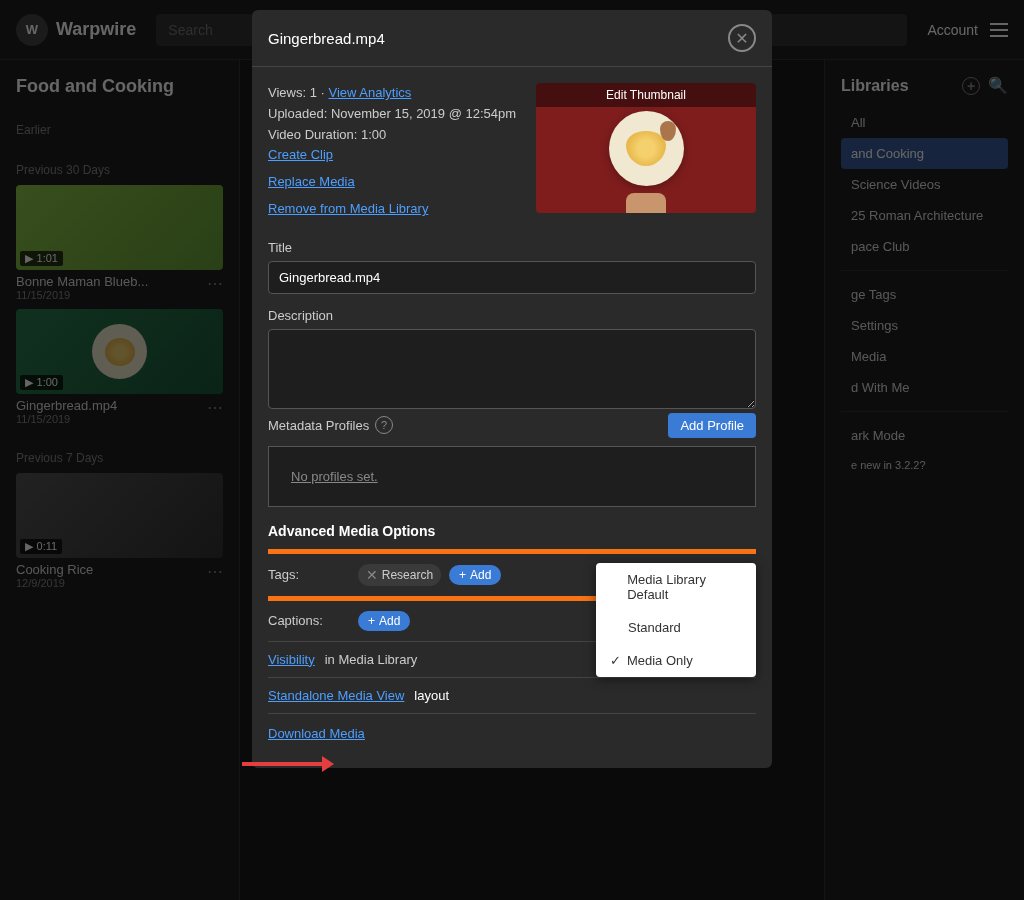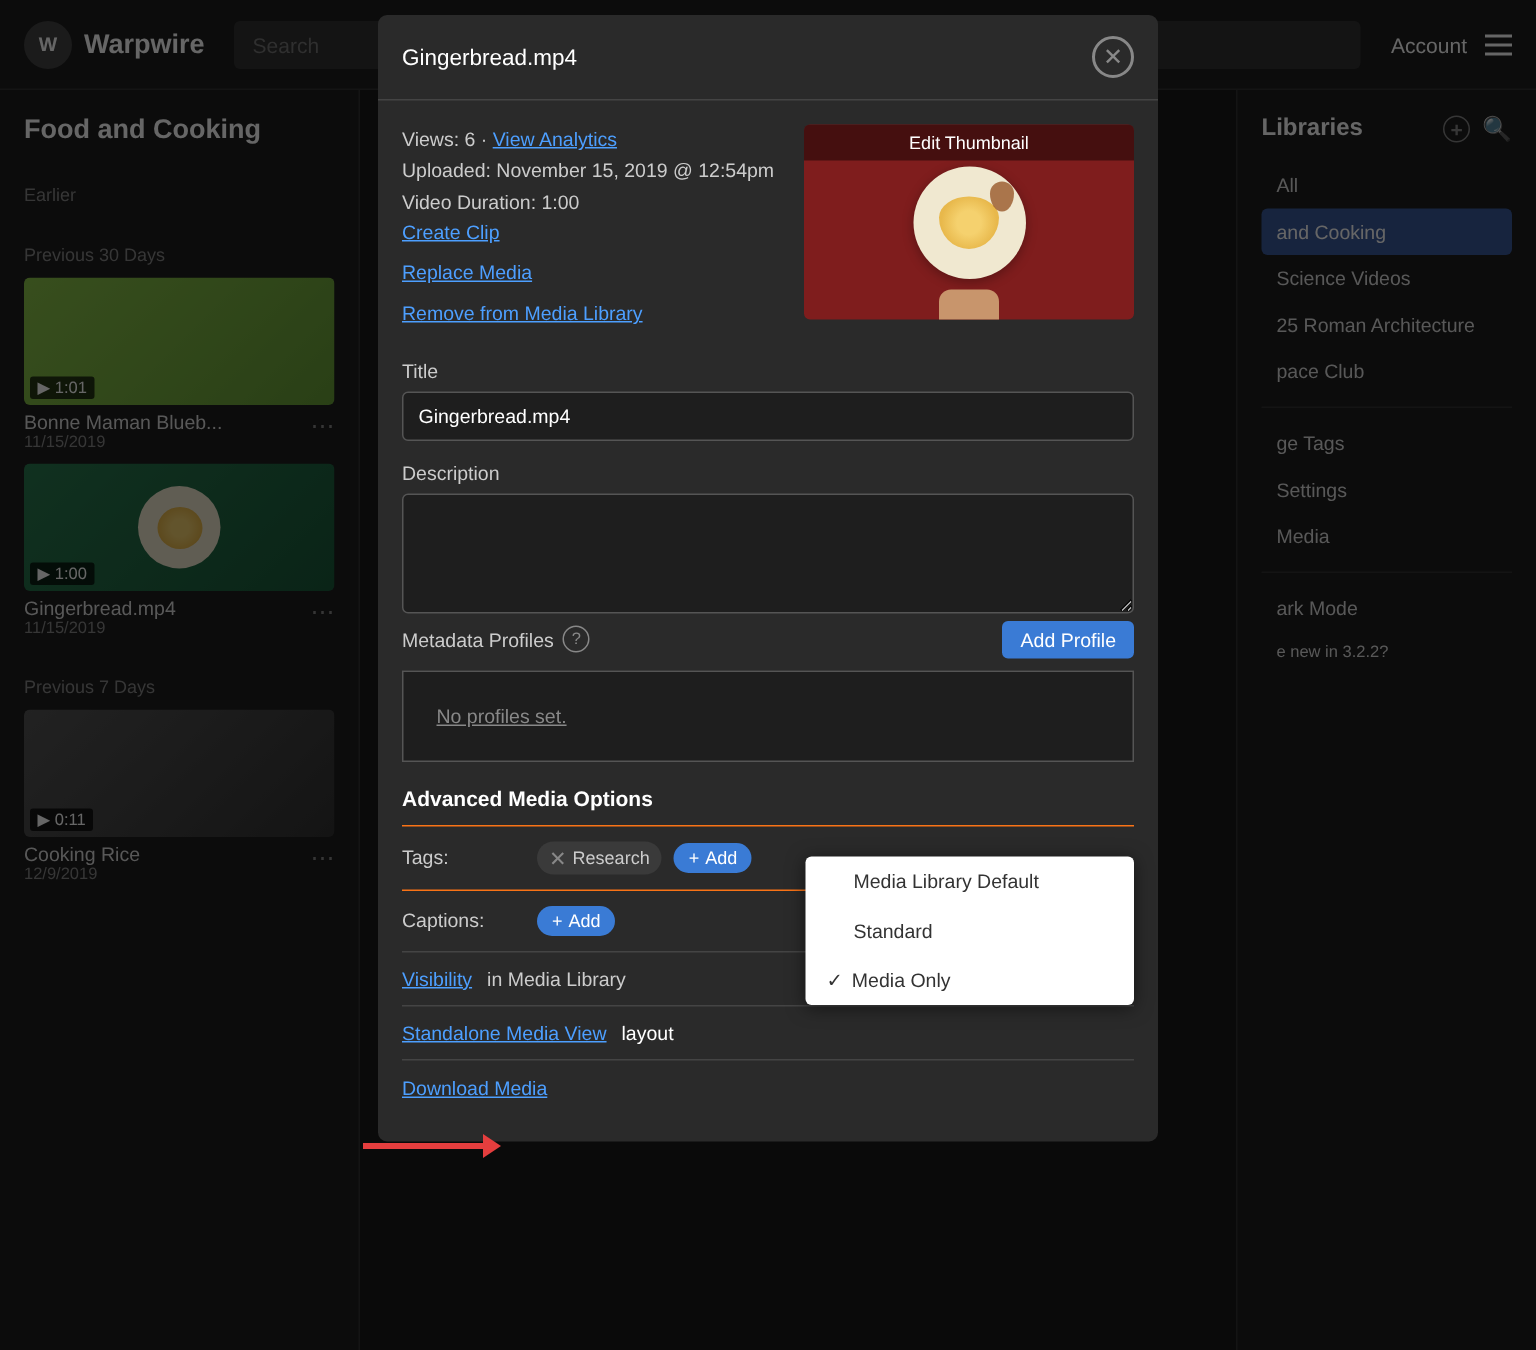--- a/index.html
+++ b/index.html
@@ -73,21 +73,21 @@
     .form-label { font-size: 13px; color: #ccc; margin-bottom: 6px; margin-top: 14px; font-weight: 500; }
     .form-input { width: 100%; background: #1e1e1e; border: 1px solid #555; border-radius: 4px; padding: 8px 10px; color: #fff; font-size: 13px; }
     .form-textarea { width: 100%; background: #1e1e1e; border: 1px solid #555; border-radius: 4px; padding: 8px 10px; color: #fff; font-size: 13px; height: 80px; resize: vertical; }
     .profiles-box { background: #1e1e1e; border: 1px solid #555; border-radius: 0; padding: 22px; font-size: 13px; color: #888; text-decoration: underline; }
 
     .metadata-row { display: flex; justify-content: space-between; align-items: center; margin-bottom: 8px; }
     .add-profile-btn { background: #3a7bd5; color: #fff; border: none; border-radius: 4px; padding: 5px 12px; font-size: 13px; cursor: pointer; }
 
     .advanced-section { margin-top: 16px; }
     .adv-title { font-size: 14px; color: #fff; font-weight: 600; margin-bottom: 10px; }
-    .adv-row { display: flex; align-items: center; padding: 10px 0; border-top: 1px solid #f97316; gap: 10px; }
+    .adv-row { display: flex; align-items: center; padding: 10px 0; border-top: 5px solid #f97316; gap: 10px; }
     .adv-label { font-size: 13px; color: #ccc; width: 80px; flex-shrink: 0; }
     .tags-area { display: flex; gap: 8px; align-items: center; flex-wrap: wrap; }
     .tag-chip { display: flex; align-items: center; gap: 4px; background: #3a3a3a; border-radius: 12px; padding: 3px 8px; font-size: 12px; color: #ccc; }
     .tag-remove { color: #888; cursor: pointer; font-size: 14px; }
     .tag-add-btn { background: #3a7bd5; color: #fff; border: none; border-radius: 12px; padding: 3px 10px; font-size: 12px; cursor: pointer; display: flex; align-items: center; gap: 4px; }
     .captions-add-btn { background: #3a7bd5; color: #fff; border: none; border-radius: 12px; padding: 3px 10px; font-size: 12px; cursor: pointer; display: flex; align-items: center; gap: 4px; }
 
     .visibility-row { display: flex; align-items: flex-end; padding: 10px 0; border-top: 1px solid #444; gap: 10px; }
     .visibility-label-underline { color: #4d9fff; text-decoration: underline; cursor: pointer; font-size: 13px; }
     .visibility-text { font-size: 13px; color: #ccc; }
@@ -268,41 +268,42 @@
     </div>
     <div class="rs-item"><span>All</span></div>
     <div class="rs-item active"><span>and Cooking</span></div>
     <div class="rs-item"><span>Science Videos</span></div>
     <div class="rs-item"><span>25 Roman Architecture</span></div>
     <div class="rs-item"><span>pace Club</span></div>
     <div class="rs-divider"></div>
     <div class="rs-item">ge Tags</div>
     <div class="rs-item">Settings</div>
     <div class="rs-item">Media</div>
+    <div class="rs-item">d With Me</div>
     <div class="rs-divider"></div>
     <div class="rs-item">ark Mode</div>
     <div class="rs-item" style="font-size:11px;">e new in 3.2.2?</div>
   </aside>
 </div>
 
 <div class="modal-overlay">
   <div class="modal">
 
     <div class="modal-header">
       <span class="modal-title">Gingerbread.mp4</span>
       <button class="modal-close">✕</button>
     </div>
 
     <div class="modal-body">
 
       
       <div class="meta-row">
         <div class="meta-info">
           <div>
-            <span>Views: 6</span> · <a class="meta-link">View Analytics</a>
+            <span>Views: 1</span> · <a class="meta-link">View Analytics</a>
           </div>
           <div>Uploaded: November 15, 2019 @ 12:54pm</div>
           <div>Video Duration: 1:00</div>
           <div class="action-links">
             <a>Create Clip</a>
             <a>Replace Media</a>
             <a>Remove from Media Library</a>
           </div>
         </div>
         <div class="thumbnail-container">
@@ -365,21 +366,21 @@
 
         <div class="visibility-row">
           <span class="visibility-label-underline">Visibility</span>
           <span class="visibility-text">in Media Library</span>
         </div>
 
         <div class="standalone-row" style="position:relative;">
           <span class="standalone-link">Standalone Media View</span>
           <span class="standalone-text">layout</span>
 
-          <div class="dropdown-popup" style="position:absolute;right:0;bottom:36px;width:219px;">
+          <div class="dropdown-popup" style="position:absolute;right:0;bottom:36px;width:160px;">
             <div class="dropdown-item">
               <span>Media Library Default</span>
             </div>
             <div class="dropdown-item">
               <span>Standard</span>
             </div>
             <div class="dropdown-item checked">
               <span>Media Only</span>
             </div>
           </div>

